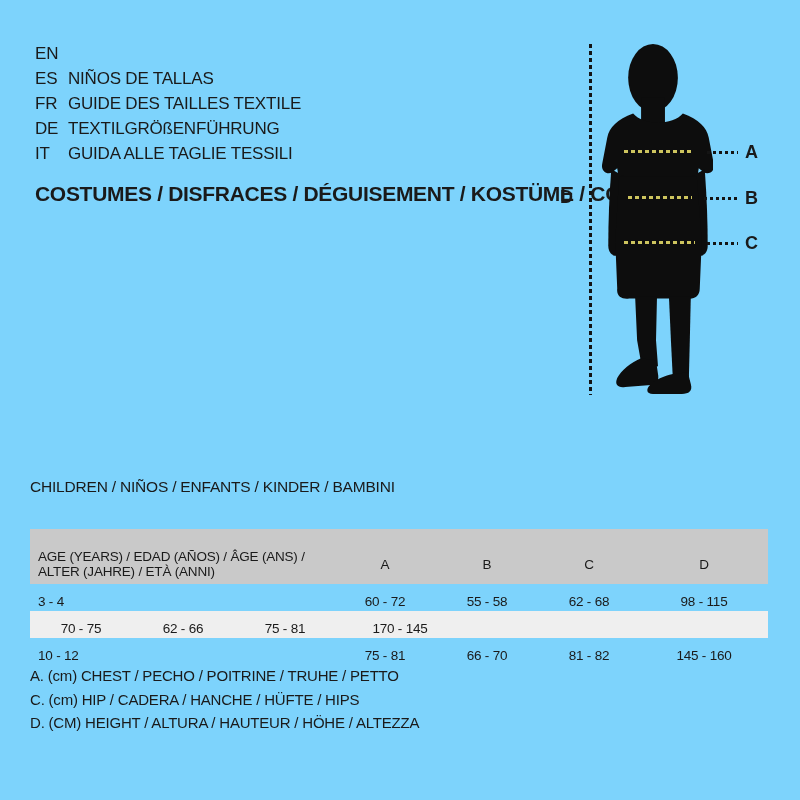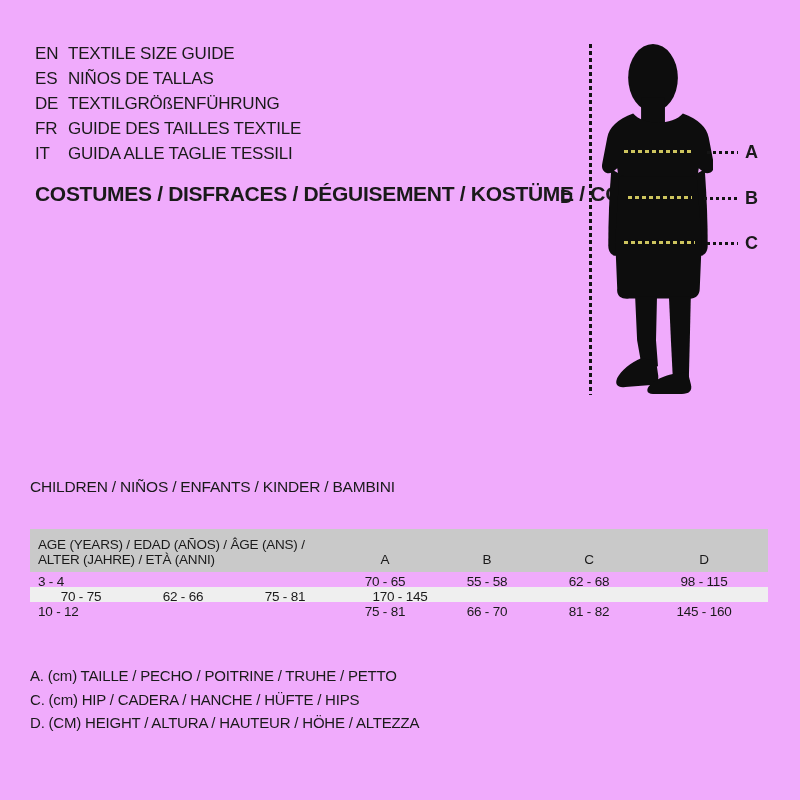--- a/index.html
+++ b/index.html
@@ -5,21 +5,21 @@
   :root{
     --text:#1a1a1a;
     --table_header_bg:#c9c9c9;
     --table_row_alt_bg:#efefef;
     --measure_dash_yellow:#cdc45e;
     --silhouette_black:#0d0d0d;
   }
   *{box-sizing:border-box;margin:0;padding:0}
   html,body{background:#fff}
   .page{
-    position:relative;width:800px;height:800px;background:#f0abfc;
+    position:relative;width:800px;height:800px;background:#7dd3fc;
     color:var(--text);
     font-family:"Liberation Sans","DejaVu Sans",sans-serif;
     letter-spacing:-0.2px;overflow:hidden;
   }
   
   .lang-list{position:absolute;left:35px;top:41px;font-size:17px;line-height:25px;font-weight:500}
   .lang-row{display:flex}
   .lang-code{width:33px;flex:none}
   
   .category{position:absolute;left:35px;top:182px;font-size:21px;font-weight:700;letter-spacing:-0.3px}
@@ -38,53 +38,52 @@
   .m-b-k{left:704px;top:197px;width:34px}
   .m-c-k{left:707px;top:242px;width:31px}
   .fig-label{position:absolute;font-size:18px;font-weight:700;line-height:18px}
   .l-a{left:745px;top:143px}
   .l-b{left:745px;top:189px}
   .l-c{left:745px;top:234px}
   .l-d{left:560px;top:188px}
   
   .section-heading{position:absolute;left:30px;top:478px;font-size:15.5px;font-weight:500}
   .size-table{position:absolute;left:30px;top:529px;width:738px;font-size:13.5px}
-  .thead{display:flex;background:var(--table_header_bg);padding:8px 0 5px;align-items:flex-end}
+  .thead{display:flex;background:var(--table_header_bg);padding:20px 0 5px;align-items:center}
   .col-age{width:304px;padding-left:8px;line-height:15px}
   .col-age span{display:block}
   .colh{line-height:15px}
   .col-v{width:102px;text-align:center;flex:none}
   .col-d{width:128px;text-align:center;flex:none}
-  .trow{display:flex;height:15px;line-height:19.5px;align-items:flex-start}
+  .trow{display:flex;height:27px;line-height:19.5px;align-items:flex-end}
   .tbody .trow:nth-child(even){background:var(--table_row_alt_bg)}
   .trow .col-age{line-height:19.5px}
   
   .legend{position:absolute;left:30px;top:664px;font-size:15px;line-height:23.5px;font-weight:500}
 </style>
 </head>
 <body>
 
 <div class="page">
 
   <div class="lang-list">
     <div class="lang-row">
       <span class="lang-code">EN</span>
-      <span>TEXTILE SIZE GUIDE</span>
     </div>
     <div class="lang-row">
       <span class="lang-code">ES</span>
       <span>NIÑOS DE TALLAS</span>
     </div>
     <div class="lang-row">
+      <span class="lang-code">FR</span>
+      <span>GUIDE DES TAILLES TEXTILE</span>
+    </div>
+    <div class="lang-row">
       <span class="lang-code">DE</span>
       <span>TEXTILGRÖßENFÜHRUNG</span>
-    </div>
-    <div class="lang-row">
-      <span class="lang-code">FR</span>
-      <span>GUIDE DES TAILLES TEXTILE</span>
     </div>
     <div class="lang-row">
       <span class="lang-code">IT</span>
       <span>GUIDA ALLE TAGLIE TESSILI</span>
     </div>
   </div>
 
   <div class="category">COSTUMES / DISFRACES / DÉGUISEMENT / KOSTÜME / COSTUMI</div>
 
   <div class="vline"></div>
@@ -125,21 +124,21 @@
         <span>ALTER (JAHRE) / ETÀ (ANNI)</span>
       </div>
       <div class="col-v colh">A</div>
       <div class="col-v colh">B</div>
       <div class="col-v colh">C</div>
       <div class="col-d colh">D</div>
     </div>
     <div class="tbody">
       <div class="trow">
         <div class="col-age">3 - 4</div>
-        <div class="col-v">70 - 65</div>
+        <div class="col-v">60 - 72</div>
         <div class="col-v">55 - 58</div>
         <div class="col-v">62 - 68</div>
         <div class="col-d">98 - 115</div>
       </div>
       <div class="trow">
         <div class="col-v">70 - 75</div>
         <div class="col-v">62 - 66</div>
         <div class="col-v">75 - 81</div>
         <div class="col-d">170 - 145</div>
       </div>
@@ -147,18 +146,18 @@
         <div class="col-age">10 - 12</div>
         <div class="col-v">75 - 81</div>
         <div class="col-v">66 - 70</div>
         <div class="col-v">81 - 82</div>
         <div class="col-d">145 - 160</div>
       </div>
     </div>
   </div>
 
   <div class="legend">
-    <div>A. (cm) TAILLE / PECHO / POITRINE / TRUHE / PETTO</div>
+    <div>A. (cm) CHEST / PECHO / POITRINE / TRUHE / PETTO</div>
     <div>C. (cm) HIP / CADERA / HANCHE / HÜFTE / HIPS</div>
     <div>D. (CM) HEIGHT / ALTURA / HAUTEUR / HÖHE / ALTEZZA</div>
   </div>
 
 </div>
 
 </body></html>

